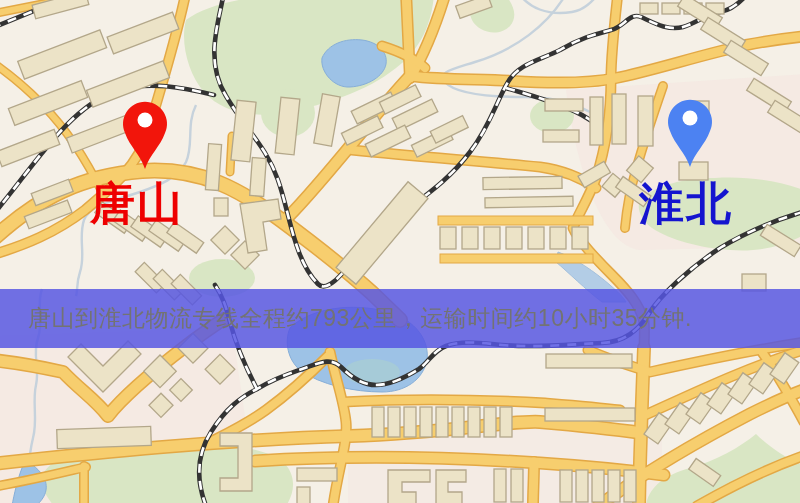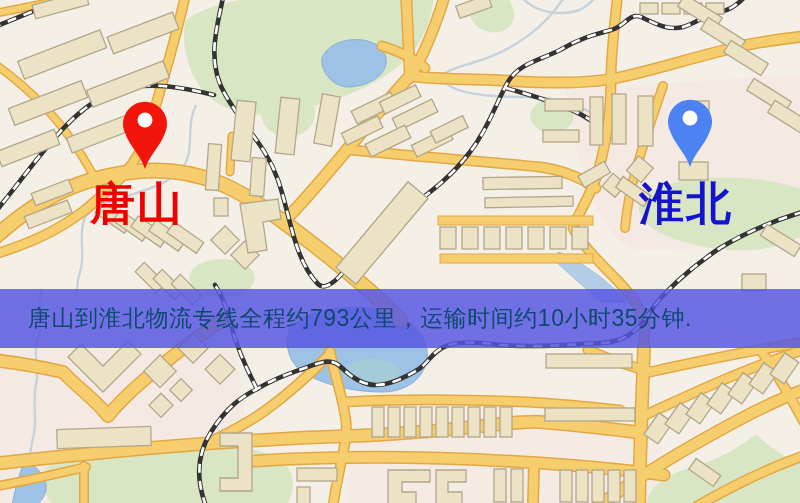--- a/index.html
+++ b/index.html
@@ -318,14 +318,14 @@
     <path d="M 690,167 C 685,152 675,145 670,131 A 22,22 0 1 1 710,131 C 705,145 695,152 690,167 Z" fill="#4c82f2"></path>
     <circle cx="690" cy="118" r="7.5" fill="#ffffff"></circle>
   </g>
 
   <text class="city" x="137" y="219" fill="#ee0000">唐山</text>
   <text class="city" x="686" y="219" fill="#1414cf">淮北</text>
 </svg>
 </div>
 
 <div id="banner" style="background: rgba(86, 86, 226, 0.84);">
-  <span style="color: #0c4a6e; padding-left: 28px;">唐山到淮北物流专线全程约793公里，运输时间约10小时35分钟.</span>
+  <span style="color: #737373; padding-left: 28px;">唐山到淮北物流专线全程约793公里，运输时间约10小时35分钟.</span>
 </div>
 
 </body></html>

